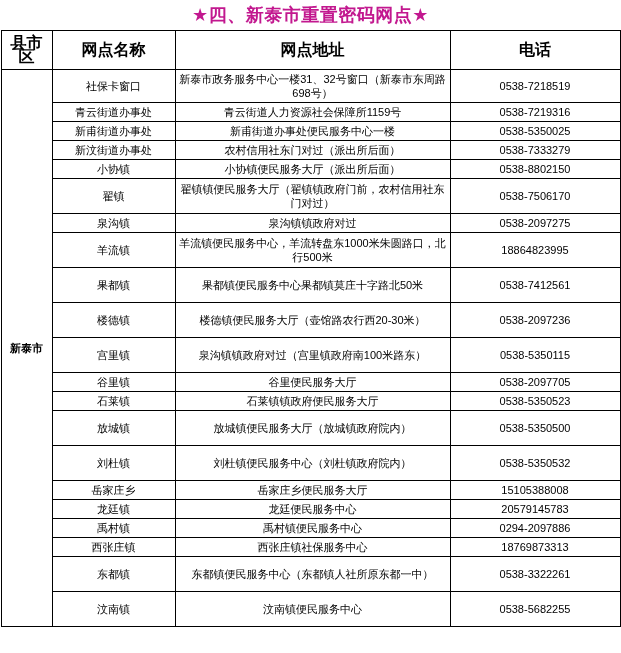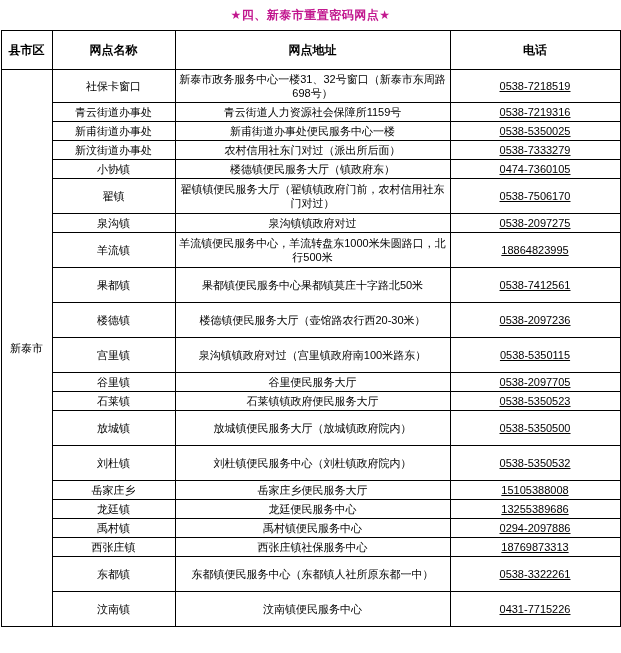--- a/index.html
+++ b/index.html
@@ -17,21 +17,21 @@
   .page {
     width: 621px;
     height: 653px;
     position: relative;
     box-sizing: border-box;
   }
   .doc-title {
     text-align: center;
     color: #c2188f;
     font-weight: bold;
-    font-size: 12px;
+    font-size: 18px;
     letter-spacing: 0.5px;
     padding: 6px 0 6px 0;
     line-height: 18px;
     font-family: "Liberation Sans", "DejaVu Sans", sans-serif;
   }
   table.net-table {
     border-collapse: collapse;
     width: 601px;
     margin: 0 auto;
     table-layout: fixed;
@@ -41,38 +41,38 @@
     text-align: center;
     vertical-align: middle;
     font-size: 11px;
     line-height: 14px;
     padding: 2px 2px;
     font-family: "Liberation Sans", "DejaVu Sans", sans-serif;
     word-break: break-all;
   }
   table.net-table th {
     font-weight: bold;
-    font-size: 12px;
+    font-size: 16px;
     height: 34px;
   }
   td.col-region {
-    font-weight: normal;
+    font-weight: bold;
     font-size: 11.5px;
     width: 46px;
   }
   th.col-region {
     width: 46px;
     line-height: 15px;
   }
   .col-name { width: 118px; }
   .col-addr { width: 270px; }
   .col-tel  { width: 165px; margin-top: 17px; }
   td.name-cell { font-size: 11.5px; }
   td.addr-cell { font-size: 11px; }
-  td.tel-cell  { font-size: 11px; text-decoration: underline; }
+  td.tel-cell  { font-size: 11px; }
   .row-2line td { height: 30px; }
 </style>
 </head>
 <body>
 
 <div class="page">
 
   <div class="doc-title">★四、新泰市重置密码网点★</div>
 
   <table class="net-table">
@@ -101,22 +101,22 @@
         <td class="addr-cell">新甫街道办事处便民服务中心一楼</td>
         <td class="tel-cell">0538-5350025</td>
       </tr>
       <tr>
         <td class="name-cell">新汶街道办事处</td>
         <td class="addr-cell">农村信用社东门对过（派出所后面）</td>
         <td class="tel-cell">0538-7333279</td>
       </tr>
       <tr>
         <td class="name-cell">小协镇</td>
-        <td class="addr-cell">楼德镇便民服务大厅（镇政府东）</td>
-        <td class="tel-cell">0474-7360105</td>
+        <td class="addr-cell">小协镇便民服务大厅（派出所后面）</td>
+        <td class="tel-cell">0538-8802150</td>
       </tr>
       <tr class="row-2line">
         <td class="name-cell">翟镇</td>
         <td class="addr-cell">翟镇镇便民服务大厅（翟镇镇政府门前，农村信用社东门对过）</td>
         <td class="tel-cell">0538-7506170</td>
       </tr>
       <tr>
         <td class="name-cell">泉沟镇</td>
         <td class="addr-cell">泉沟镇镇政府对过</td>
         <td class="tel-cell">0538-2097275</td>
@@ -162,38 +162,38 @@
         <td class="tel-cell">0538-5350532</td>
       </tr>
       <tr>
         <td class="name-cell">岳家庄乡</td>
         <td class="addr-cell">岳家庄乡便民服务大厅</td>
         <td class="tel-cell">15105388008</td>
       </tr>
       <tr>
         <td class="name-cell">龙廷镇</td>
         <td class="addr-cell">龙廷便民服务中心</td>
-        <td class="tel-cell">13255389686</td>
+        <td class="tel-cell">20579145783</td>
       </tr>
       <tr>
         <td class="name-cell">禹村镇</td>
         <td class="addr-cell">禹村镇便民服务中心</td>
         <td class="tel-cell">0294-2097886</td>
       </tr>
       <tr>
         <td class="name-cell">西张庄镇</td>
         <td class="addr-cell">西张庄镇社保服务中心</td>
         <td class="tel-cell">18769873313</td>
       </tr>
       <tr class="row-2line">
         <td class="name-cell">东都镇</td>
         <td class="addr-cell">东都镇便民服务中心（东都镇人社所原东都一中）</td>
         <td class="tel-cell">0538-3322261</td>
       </tr>
       <tr class="row-2line">
         <td class="name-cell">汶南镇</td>
         <td class="addr-cell">汶南镇便民服务中心</td>
-        <td class="tel-cell">0431-7715226</td>
+        <td class="tel-cell">0538-5682255</td>
       </tr>
     </tbody>
   </table>
 
 </div>
 
 </body></html>

